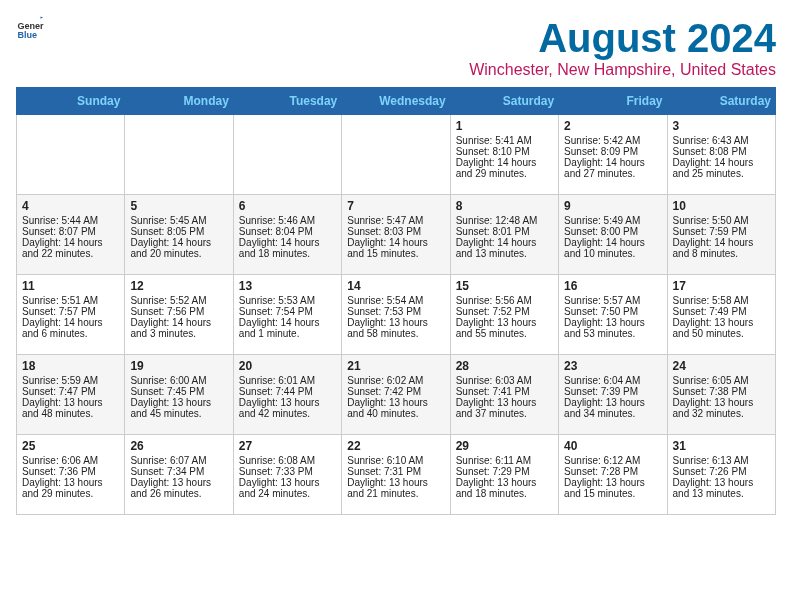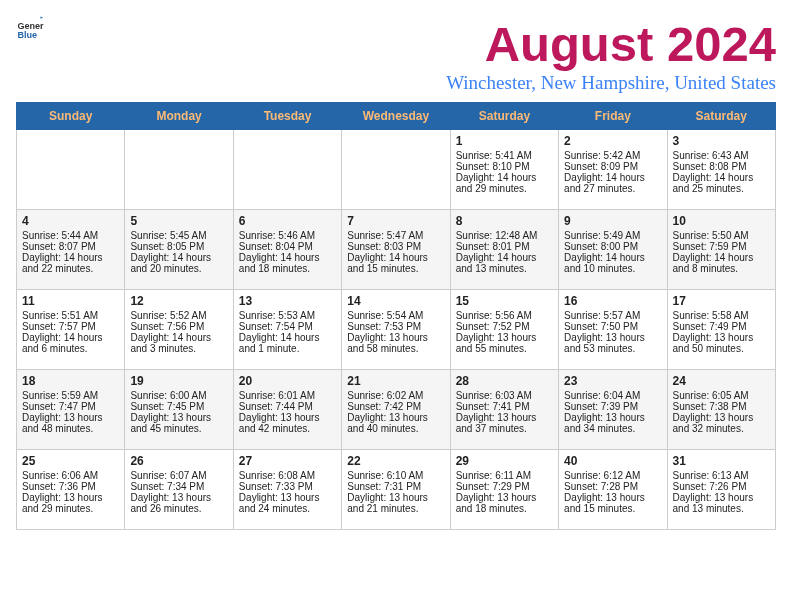--- a/index.html
+++ b/index.html
@@ -22,41 +22,40 @@
       gap: 4px;
     }
     .logo-icon {
       width: 28px;
       height: 28px;
     }
     .title-block {
       text-align: right;
     }
     .month-title {
-      font-size: 49px;
+      font-size: 40px;
       font-weight: bold;
+      color: #0369a1;
+    }
+    .location-title {
+      font-size: 16px;
       color: #be185d;
-    }
-    .location-title {
-      font-size: 19px;
-      color: #3b82f6;
-      font-family: Liberation Serif, serif;
     }
     table {
       width: 100%;
       border-collapse: collapse;
       table-layout: fixed;
     }
     thead th {
       background-color: #2566a8;
-      color: #fdba74;
+      color: #7dd3fc;
       font-size: 12px;
       font-weight: bold;
       padding: 6px 4px;
-      text-align: center;
+      text-align: right;
       border: 1px solid #2566a8;
     }
     tbody td {
       vertical-align: top;
       border: 1px solid #ccc;
       padding: 4px 5px;
       font-size: 10px;
       color: #222;
       height: 80px;
       background: #fff;

